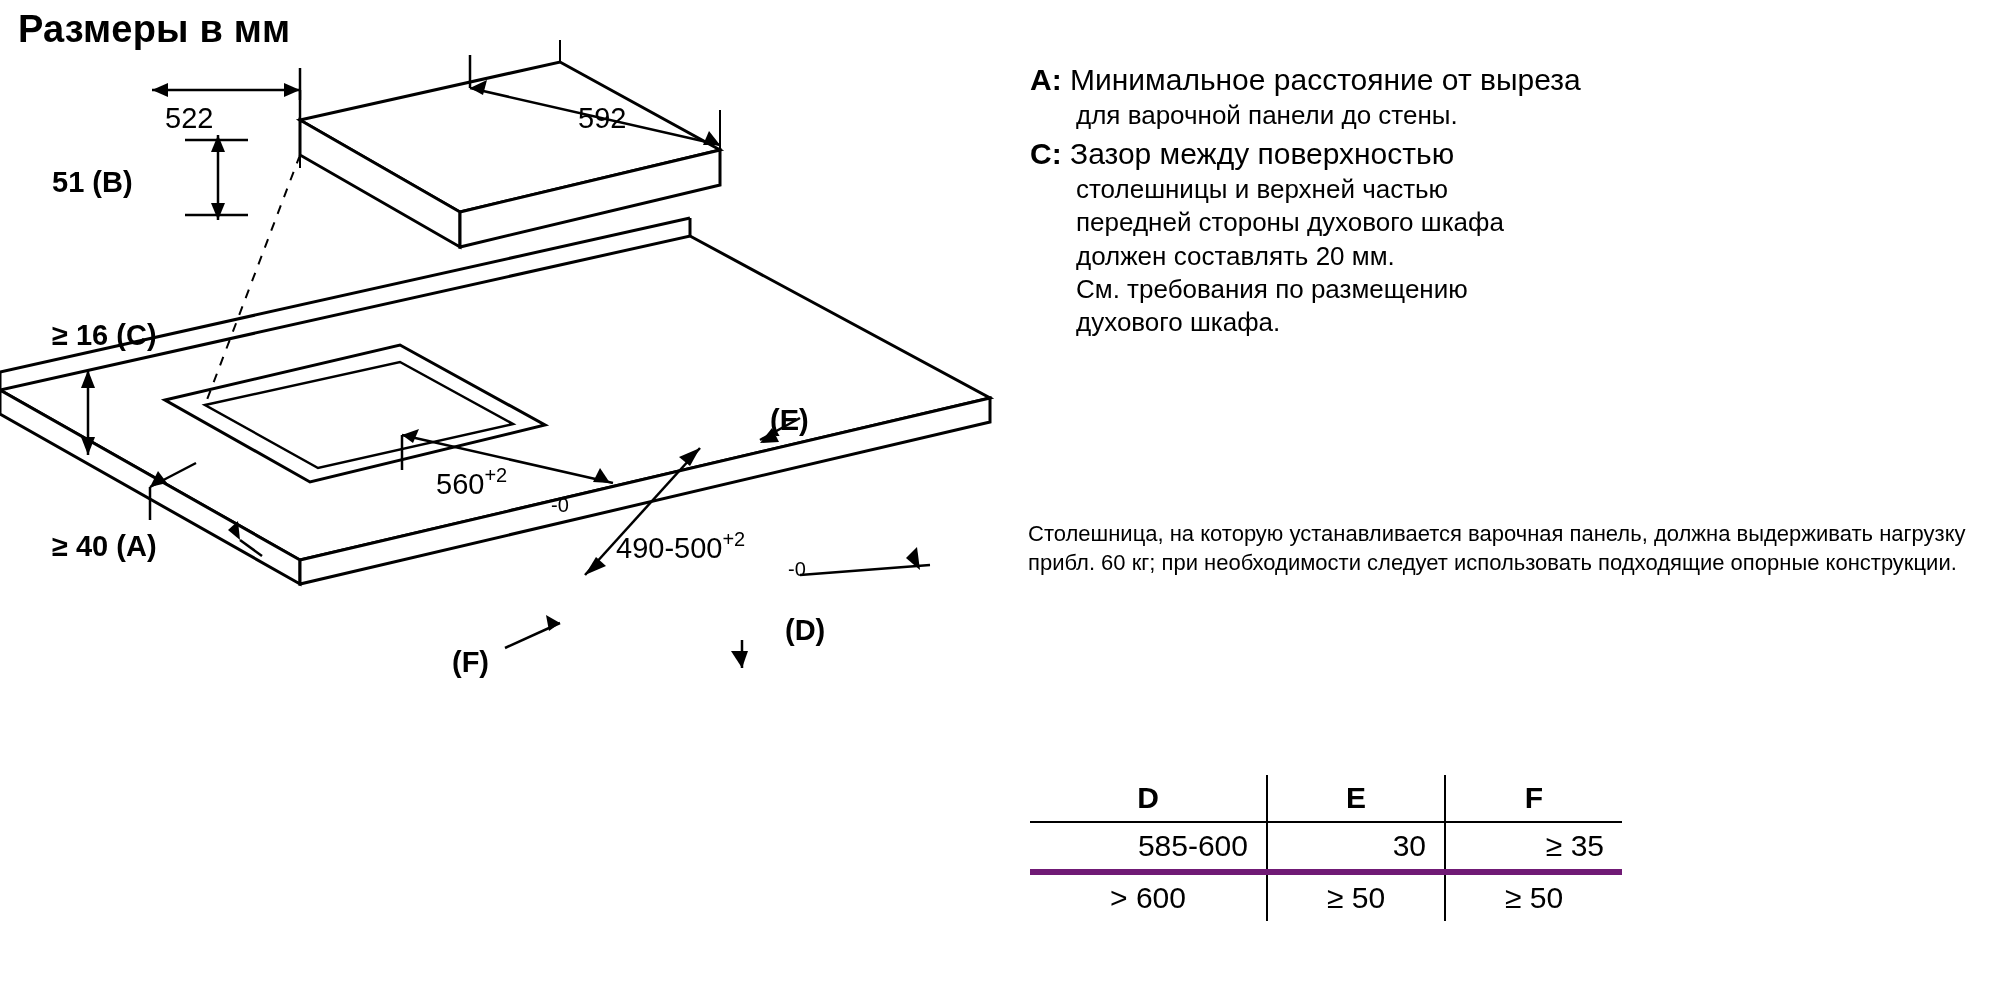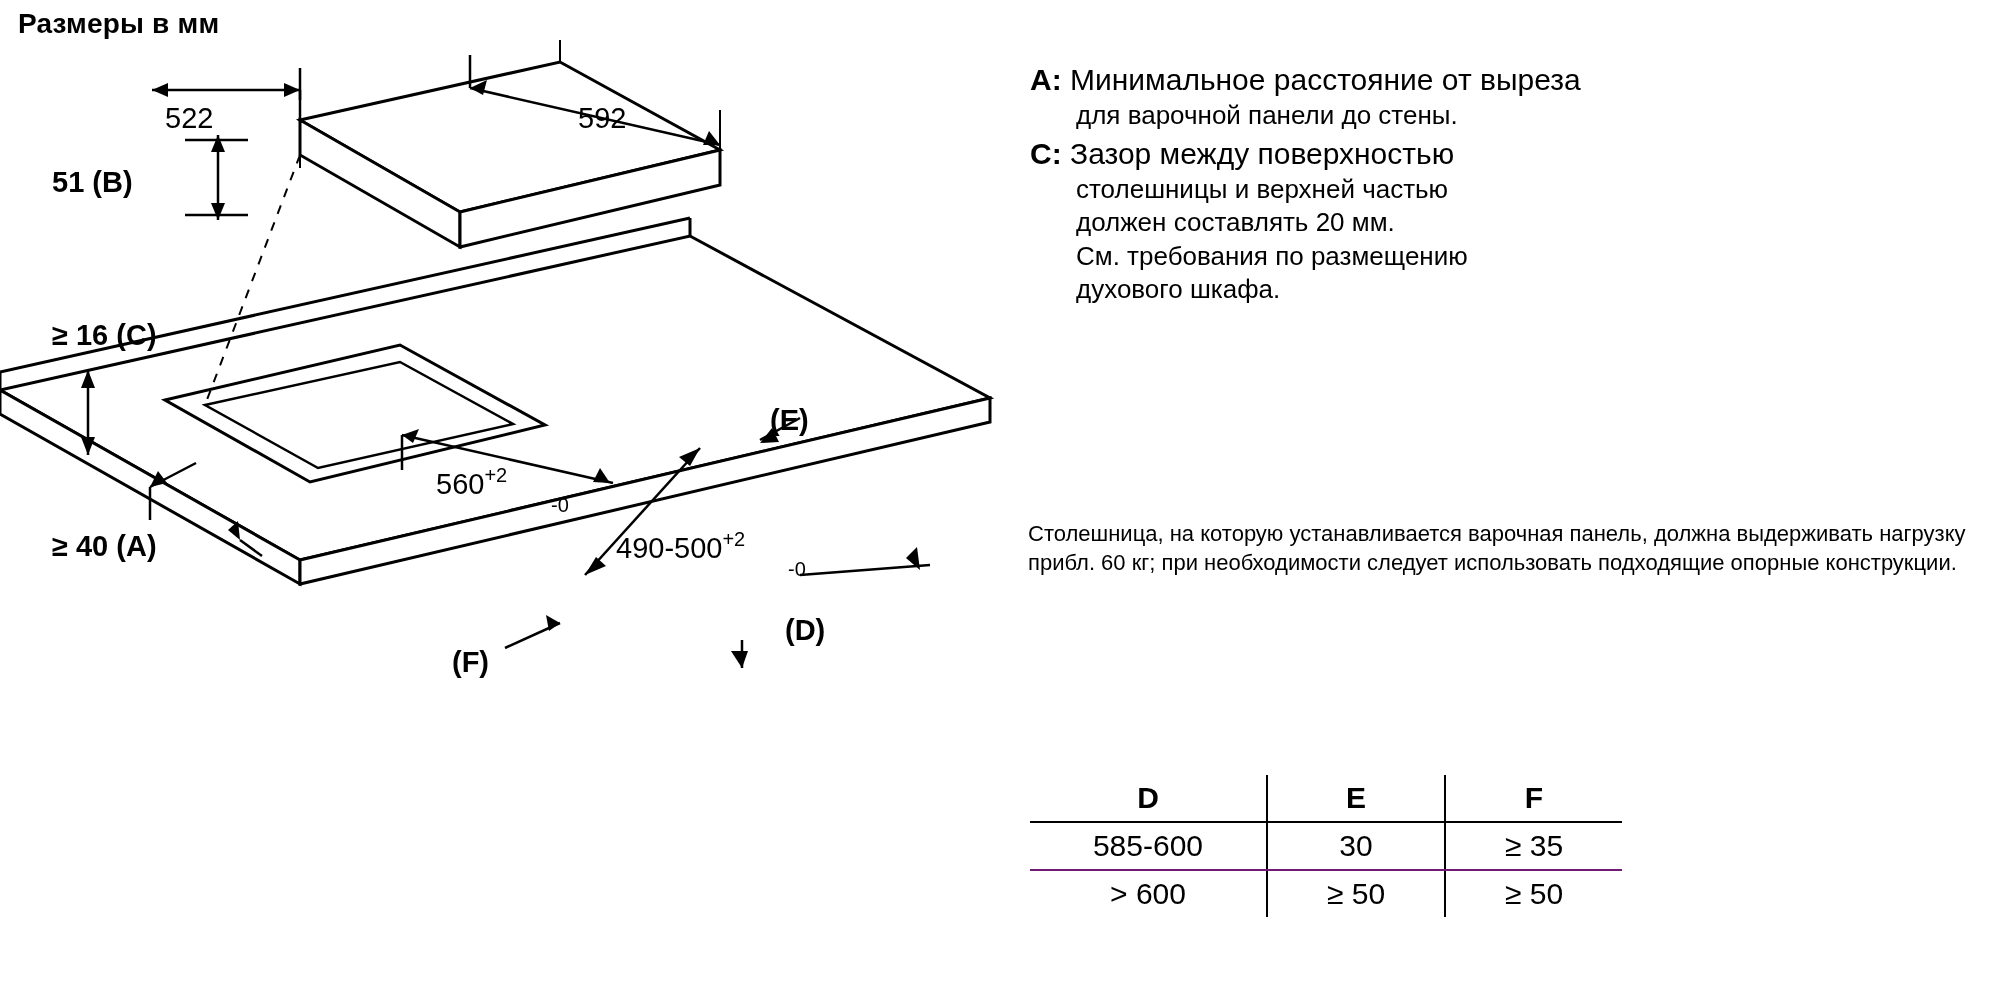--- a/index.html
+++ b/index.html
@@ -19,21 +19,21 @@
     position: relative;
     width: 2000px;
     height: 1000px;
   }
 
   
   .drawing-title {
     position: absolute;
     left: 18px;
     top: 8px;
-    font-size: 28px;
+    font-size: 38px;
     font-weight: bold;
     letter-spacing: 0.2px;
   }
   .diagram-svg {
     position: absolute;
     left: 0;
     top: 0;
   }
 
   
@@ -89,21 +89,21 @@
   }
   table.dims th {
     font-weight: bold;
   }
   table.dims td.c0, table.dims th.c0 { width: 200px; }
   table.dims td.c1, table.dims th.c1 { width: 140px; }
   table.dims td.c2, table.dims th.c2 { width: 140px; }
   table.dims .vline-l { border-left: 2px solid #000; }
   table.dims tr.headrow { border-bottom: 2px solid #000; }
   table.dims tr.headrow th { border-bottom: 2px solid #000; }
-  table.dims tr.bodyrow1 td { border-bottom: 2px solid #701a75; }
+  table.dims tr.bodyrow1 td { border-bottom: 6px solid #701a75; text-align: right; }
   .svg-label {
     font-family: "Liberation Sans", sans-serif;
     font-size: 29px;
     fill: #000;
   }
   .svg-label-b {
     font-family: "Liberation Sans", sans-serif;
     font-size: 29px;
     font-weight: bold;
     fill: #000;
@@ -240,20 +240,21 @@
       <span class="legend-key">A</span><span class="legend-key">:</span>
       <span class="legend-text">Минимальное расстояние от выреза</span>
       <span class="legend-cont">для варочной панели до стены.</span>
     </div>
 
 
     <div class="legend-row">
       <span class="legend-key">C</span><span class="legend-key">:</span>
       <span class="legend-text">Зазор между поверхностью</span>
       <span class="legend-cont">столешницы и верхней частью</span>
+      <span class="legend-cont">передней стороны духового шкафа</span>
       <span class="legend-cont">должен составлять 20 мм.</span>
       <span class="legend-cont">См. требования по размещению</span>
       <span class="legend-cont">духового шкафа.</span>
     </div>
 
   </div>
 
   <div class="paragraph">Столешница, на которую устанавливается варочная панель, должна выдерживать нагрузку прибл. 60 кг; при необходимости следует использовать подходящие опорные конструкции.</div>
 
   <div class="table-wrap">

